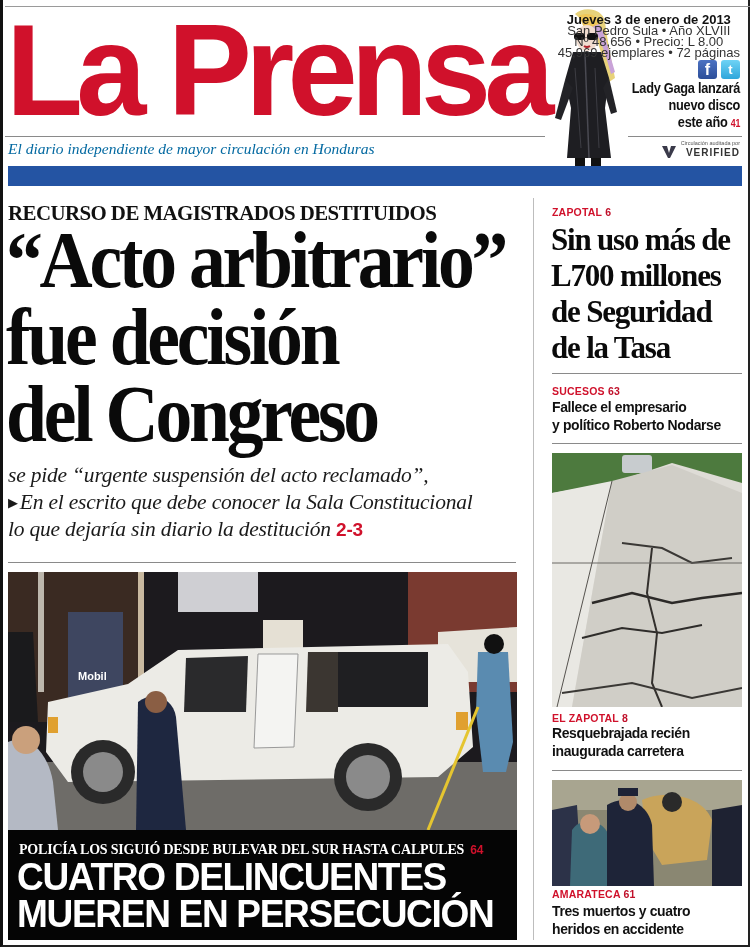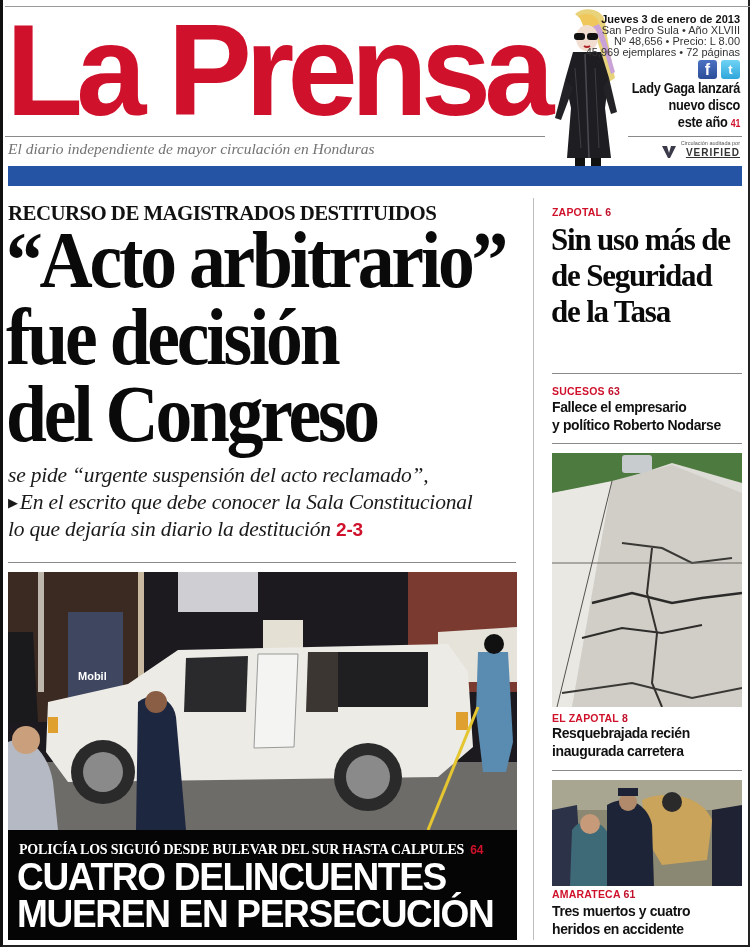--- a/index.html
+++ b/index.html
@@ -16,47 +16,47 @@
     .logo {
       position: absolute; left: 6px; top: 10px; width: 520px; height: 120px;
       font-family: "Liberation Sans", sans-serif; font-weight: 700;
       font-size: 130px; line-height: 120px; letter-spacing: -7px;
       color: #d0112b; transform: scaleX(0.97); transform-origin: left top;
       white-space: nowrap;
     }
     .tagline-rule { position: absolute; left: 5px; top: 136px; width: 540px; height: 1px; background: #8a8a8a; }
     .tagline {
       position: absolute; left: 8px; top: 140px;
-      font-family: "Liberation Serif", serif; font-style: italic; font-size: 15.5px; color: #737373;
+      font-family: "Liberation Serif", serif; font-style: italic; font-size: 15.5px; color: #0369a1;
     }
     .blue-bar { position: absolute; left: 8px; top: 166px; width: 734px; height: 20px; background: #2454a3; }
 
     
     .gaga-figure { position: absolute; left: 545px; top: 8px; width: 85px; height: 160px; }
     .edition {
-      position: absolute; right: 10px; top: 14px; text-align: right;
-      font-family: "Liberation Sans", sans-serif; font-size: 11px; line-height: 11px; color: #333;
+      position: absolute; right: 10px; top: 14px; text-align: center;
+      font-family: "Liberation Sans", sans-serif; font-size: 13px; line-height: 11px; color: #333;
     }
     .edition .date { font-weight: 700; color: #111; }
     .social { position: absolute; right: 10px; top: 60px; display: flex; gap: 4px; }
     .social .soc { width: 19px; height: 19px; border-radius: 3px; color: #fff; font-weight: 700;
       font-size: 16px; line-height: 19px; text-align: center; }
     .fb { background: linear-gradient(#4c72c2,#2c4e99); }
     .tw { background: linear-gradient(#6fd3f5,#2fa6db); font-size: 13px !important; }
     .teaser-gaga {
       position: absolute; right: 10px; top: 80px; text-align: right;
       font-family: "Liberation Sans", sans-serif; font-weight: 700; font-size: 14.5px; line-height: 17px;
       color: #111; letter-spacing: -0.3px; transform: scaleX(0.88); transform-origin: right top;
     }
     .page-ref { color: #d0112b; font-size: 10px; }
     .gaga-rule { position: absolute; left: 628px; top: 136px; width: 114px; height: 1px; background: #8a8a8a; }
     .verified-wrap { position: absolute; right: 10px; top: 140px; text-align: right; }
     .verified-note { font-size: 5.5px; color: #555; }
     .verified { display: flex; align-items: center; justify-content: flex-end; gap: 10px;
-      font-size: 10px; letter-spacing: 1px; color: #333; font-weight: 700; text-decoration: underline; }
+      font-size: 10px; letter-spacing: 1px; color: #333; font-weight: 700; }
     .verified .vmark { width: 14px; height: 12px; }
 
     
     .kicker {
       position: absolute; left: 8px; top: 200px;
       font-family: "Liberation Serif", serif; font-weight: 700; font-size: 22px; letter-spacing: -0.6px; color: #111;
       transform: scaleX(0.95); transform-origin: left top; white-space: nowrap;
     }
     .headline {
       position: absolute; left: 6px; top: 222px; width: 530px;
@@ -241,20 +241,21 @@
   <div>MUEREN EN PERSECUCIÓN</div>
 </div>
 
 <div class="col-divider"></div>
 
 <div class="sec-label" style="top:206px;">
   <span>ZAPOTAL</span> <span class="num">6</span>
 </div>
 <div class="side-big">
   <div>Sin uso más de</div>
+  <div>L700 millones</div>
   <div>de Seguridad</div>
   <div>de la Tasa</div>
 </div>
 <div class="side-rule" style="top:373px;"></div>
 
 <div class="sec-label" style="top:385px;">
   <span>SUCESOS</span> <span class="num">63</span>
 </div>
 <div class="side-head" style="top:398px;">
   <div>Fallece el empresario</div>

